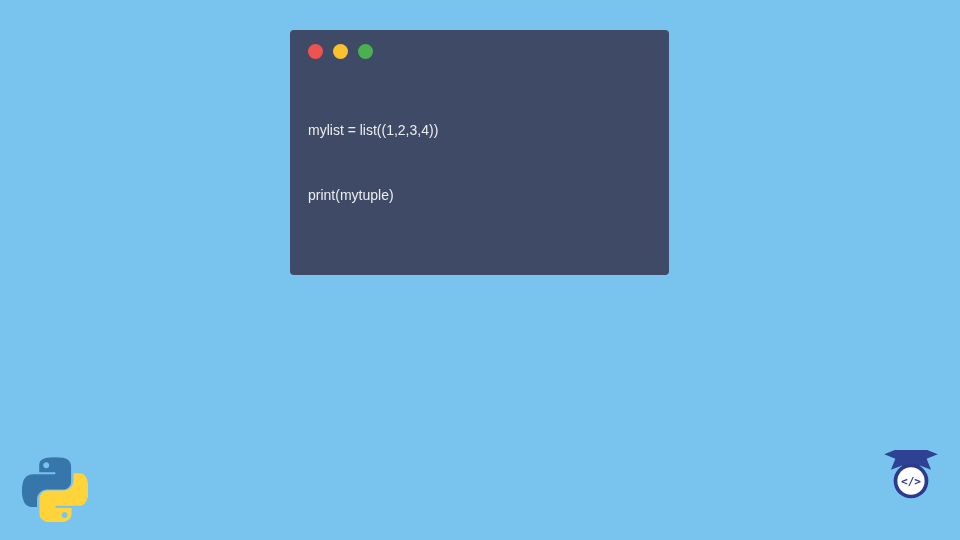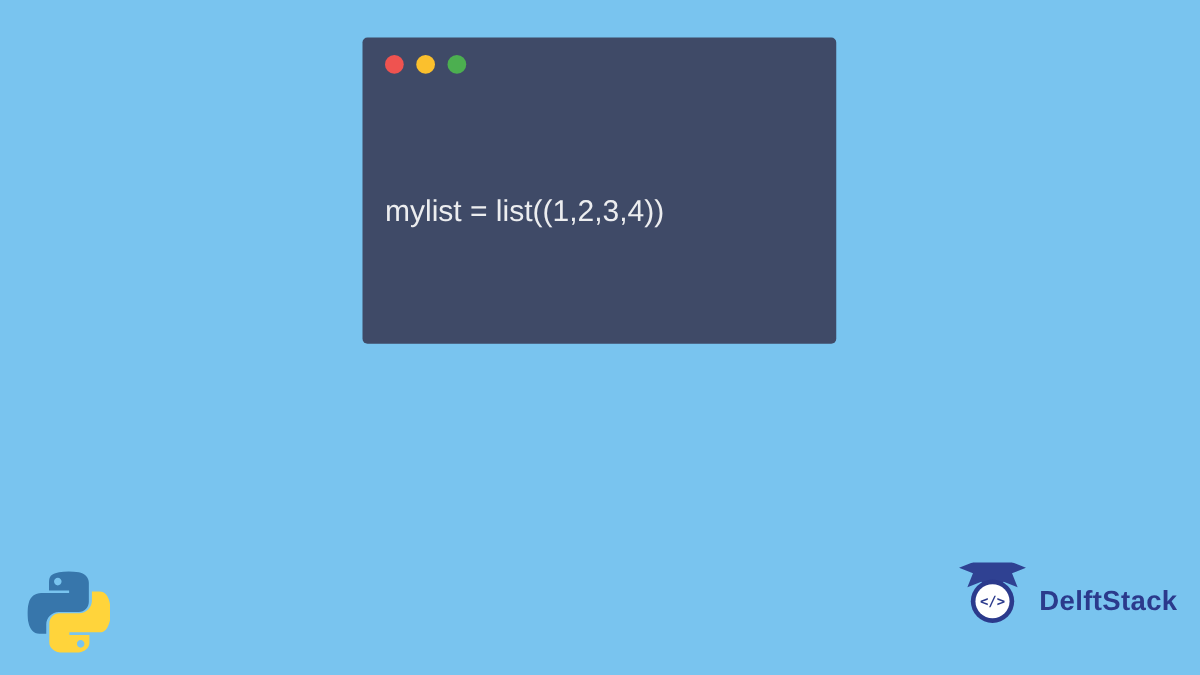--- a/index.html
+++ b/index.html
@@ -34,21 +34,21 @@
       width: 15px;
       height: 15px;
       border-radius: 50%;
     }
     .dot-red { background: #ef5350; }
     .dot-yellow { background: #fbc02d; }
     .dot-green { background: #4caf50; }
     .code-body {
       color: #ecedef;
       font-family: Arial, Helvetica, sans-serif;
-      font-size: 24px;
+      font-size: 14px;
       line-height: 1.55;
       white-space: pre;
     }
     .python-logo {
       position: absolute;
       left: 22px;
       bottom: 18px;
       width: 66px;
       height: 66px;
     }
@@ -75,20 +75,21 @@
 <body>
 
 <div class="code-window">
   <div class="traffic-lights">
     <div class="dot dot-red"></div>
     <div class="dot dot-yellow"></div>
     <div class="dot dot-green"></div>
   </div>
   <div class="code-body">
     <div>mylist = list((1,2,3,4))</div>
+    <div>print(mytuple)</div>
   </div>
 </div>
 
 <div class="python-logo">
   <svg viewBox="0 0 110 110" width="66" height="66">
     <path fill="#3776ab" d="M54.9 2c-4.6.02-9 .42-12.8 1.1-11.3 2-13.4 6.2-13.4 13.9v10.2h26.8v3.4H18.3c-7.8 0-14.6 4.7-16.7 13.6C-0.9 54.4-1 60.8 1.6 71.4c1.9 7.9 6.4 13.6 14.2 13.6h9.2V72.6c0-8.8 7.6-16.6 16.7-16.6h26.7c7.4 0 13.4-6.1 13.4-13.6V17c0-7.2-6.1-12.7-13.4-13.9C63.8 2.4 59.5 2 54.9 2zM40.4 10.3c2.8 0 5 2.3 5 5.1s-2.3 5.1-5 5.1-5-2.3-5-5.1 2.2-5.1 5-5.1z"></path>
     <path fill="#ffd43b" d="M85.9 28.6v12c0 9.2-7.8 17-16.7 17H42.5c-7.3 0-13.4 6.3-13.4 13.6v25.5c0 7.2 6.3 11.5 13.4 13.6 8.5 2.5 16.6 2.9 26.7 0 6.7-1.9 13.4-5.8 13.4-13.6V86.5H55.8v-3.4h40.1c7.8 0 10.7-5.4 13.4-13.6 2.8-8.4 2.7-16.5 0-27.2-1.9-7.7-5.6-13.6-13.4-13.6H85.9zM70.9 93.3c2.8 0 5 2.3 5 5.1s-2.3 5.1-5 5.1-5-2.3-5-5.1 2.2-5.1 5-5.1z"></path>
   </svg>
 </div>
 
@@ -98,14 +99,13 @@
       <g transform="translate(50,50)">
         <g fill="#2b3a8c">
           <path d="M0,-44 L8,-34 L18,-38 L14,-28 L24,-24 L14,-20 L18,-10 L8,-14 L0,-4 L-8,-14 L-18,-10 L-14,-20 L-24,-24 L-14,-28 L-18,-38 L-8,-34 Z" transform="scale(1.8)" opacity="0.95"></path>
         </g>
         <circle r="28" fill="#2b3a8c"></circle>
         <circle r="22" fill="#ffffff"></circle>
         <text x="0" y="6" text-anchor="middle" font-size="18" font-weight="bold" fill="#2b3a8c" font-family="monospace">&lt;/&gt;</text>
       </g>
     </svg>
   </div>
-  <div class="ds-text">DelftStack</div>
 </div>
 
 </body></html>

